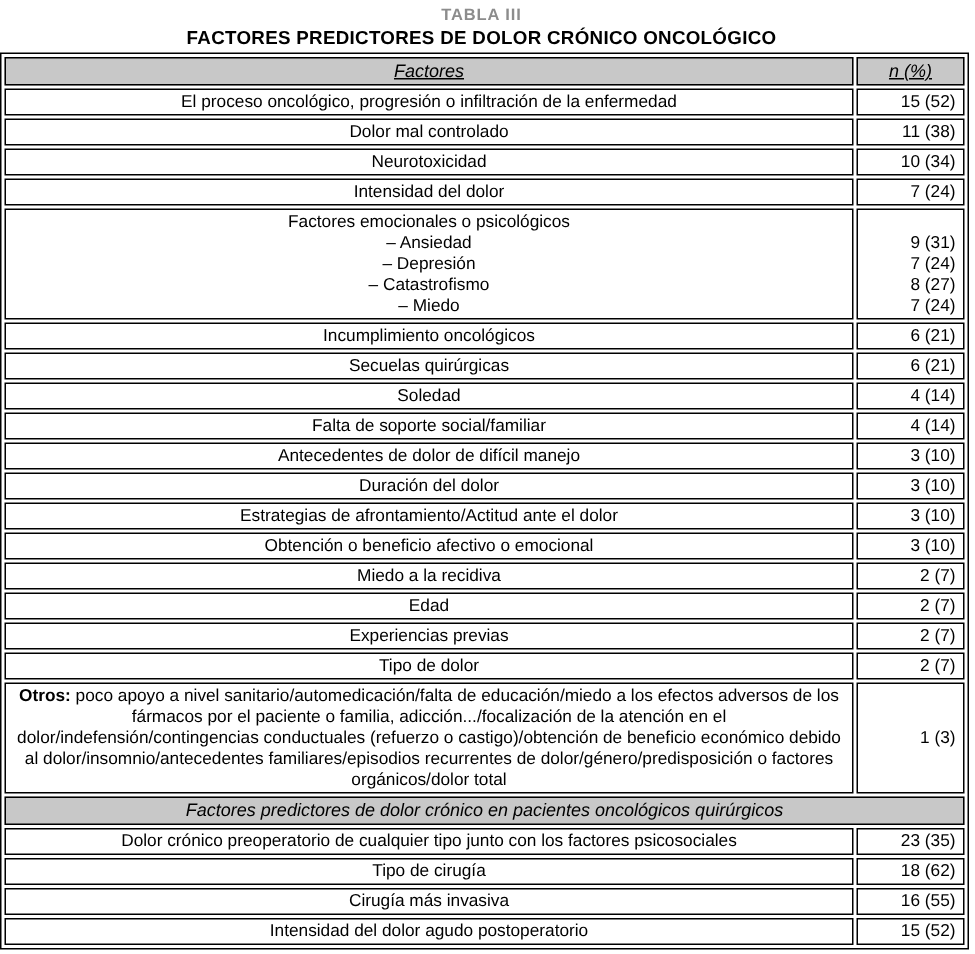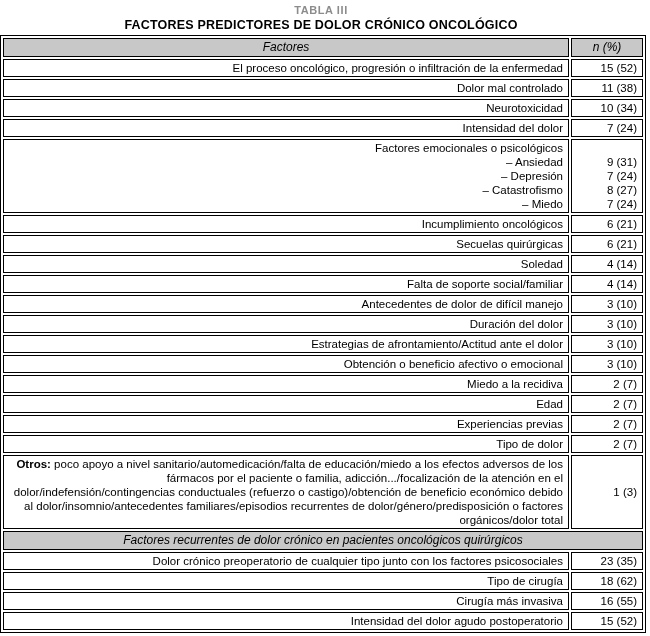--- a/index.html
+++ b/index.html
@@ -23,24 +23,24 @@
     border-collapse: separate; border-spacing: 2px;
     border: 1px solid #000; background: #fff;
     table-layout: fixed;
   }
   th, td {
     border: 1px solid #000;
     padding: 1px 5px;
     font-size: 11.5px;
     line-height: 14px;
     vertical-align: top;
-    text-align: right;
+    text-align: center;
     overflow: hidden;
   }
-  th { font-weight: normal; }
+  th { font-weight: normal; text-decoration: underline; }
   .col-factor { width: auto; }
   .col-n { width: 72px; }
   th.header-cell {
     background: #c8c8c8; font-style: italic; text-align: center;
     font-size: 12px; line-height: 15px;
   }
   td.value-cell { text-align: right; }
   td.subheader {
     background: #c8c8c8; font-style: italic; text-align: center;
     font-size: 12px; line-height: 15px;
@@ -146,21 +146,21 @@
         </tr>
         <tr>
           <td class="factor-cell">Tipo de dolor</td>
           <td class="value-cell">2 (7)</td>
         </tr>
         <tr>
           <td class="factor-cell"><span class="bold">Otros:</span><span> poco apoyo a nivel sanitario/automedicación/falta de educación/miedo a los efectos adversos de los fármacos por el paciente o familia, adicción.../focalización de la atención en el dolor/indefensión/contingencias conductuales (refuerzo o castigo)/obtención de beneficio económico debido al dolor/insomnio/antecedentes familiares/episodios recurrentes de dolor/género/predisposición o factores orgánicos/dolor total</span></td>
           <td class="value-cell mid">1 (3)</td>
         </tr>
         <tr>
-          <td colspan="2" class="subheader">Factores recurrentes de dolor crónico en pacientes oncológicos quirúrgicos</td>
+          <td colspan="2" class="subheader">Factores predictores de dolor crónico en pacientes oncológicos quirúrgicos</td>
         </tr>
         <tr>
           <td class="factor-cell">Dolor crónico preoperatorio de cualquier tipo junto con los factores psicosociales</td>
           <td class="value-cell">23 (35)</td>
         </tr>
         <tr>
           <td class="factor-cell">Tipo de cirugía</td>
           <td class="value-cell">18 (62)</td>
         </tr>
         <tr>

